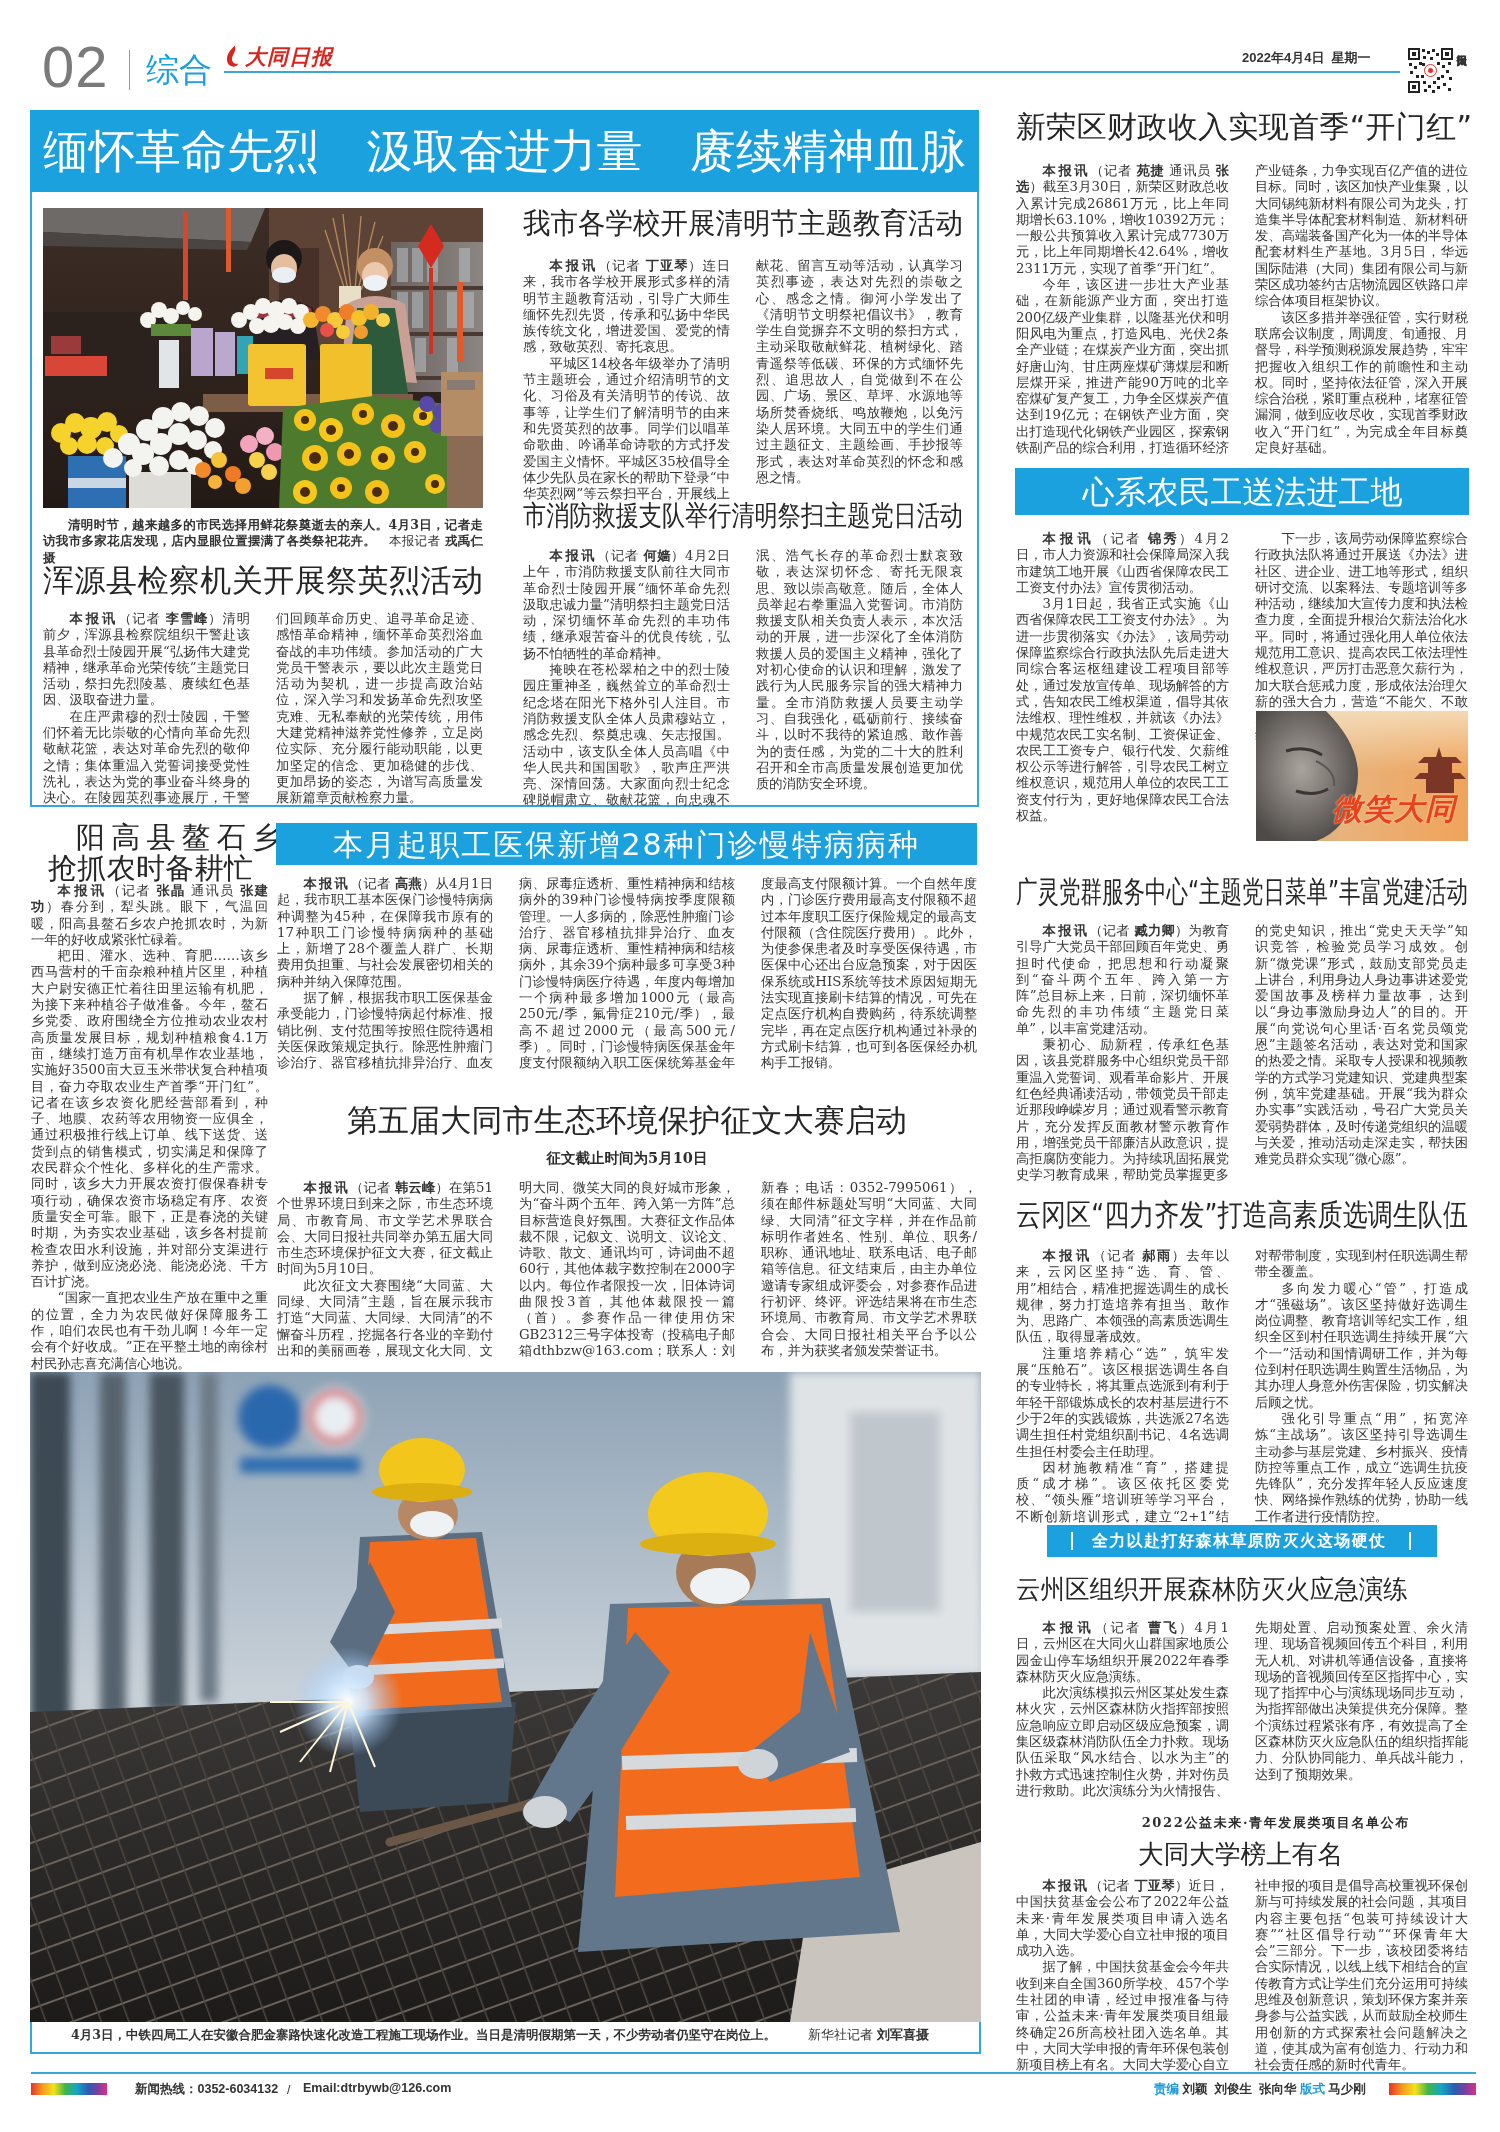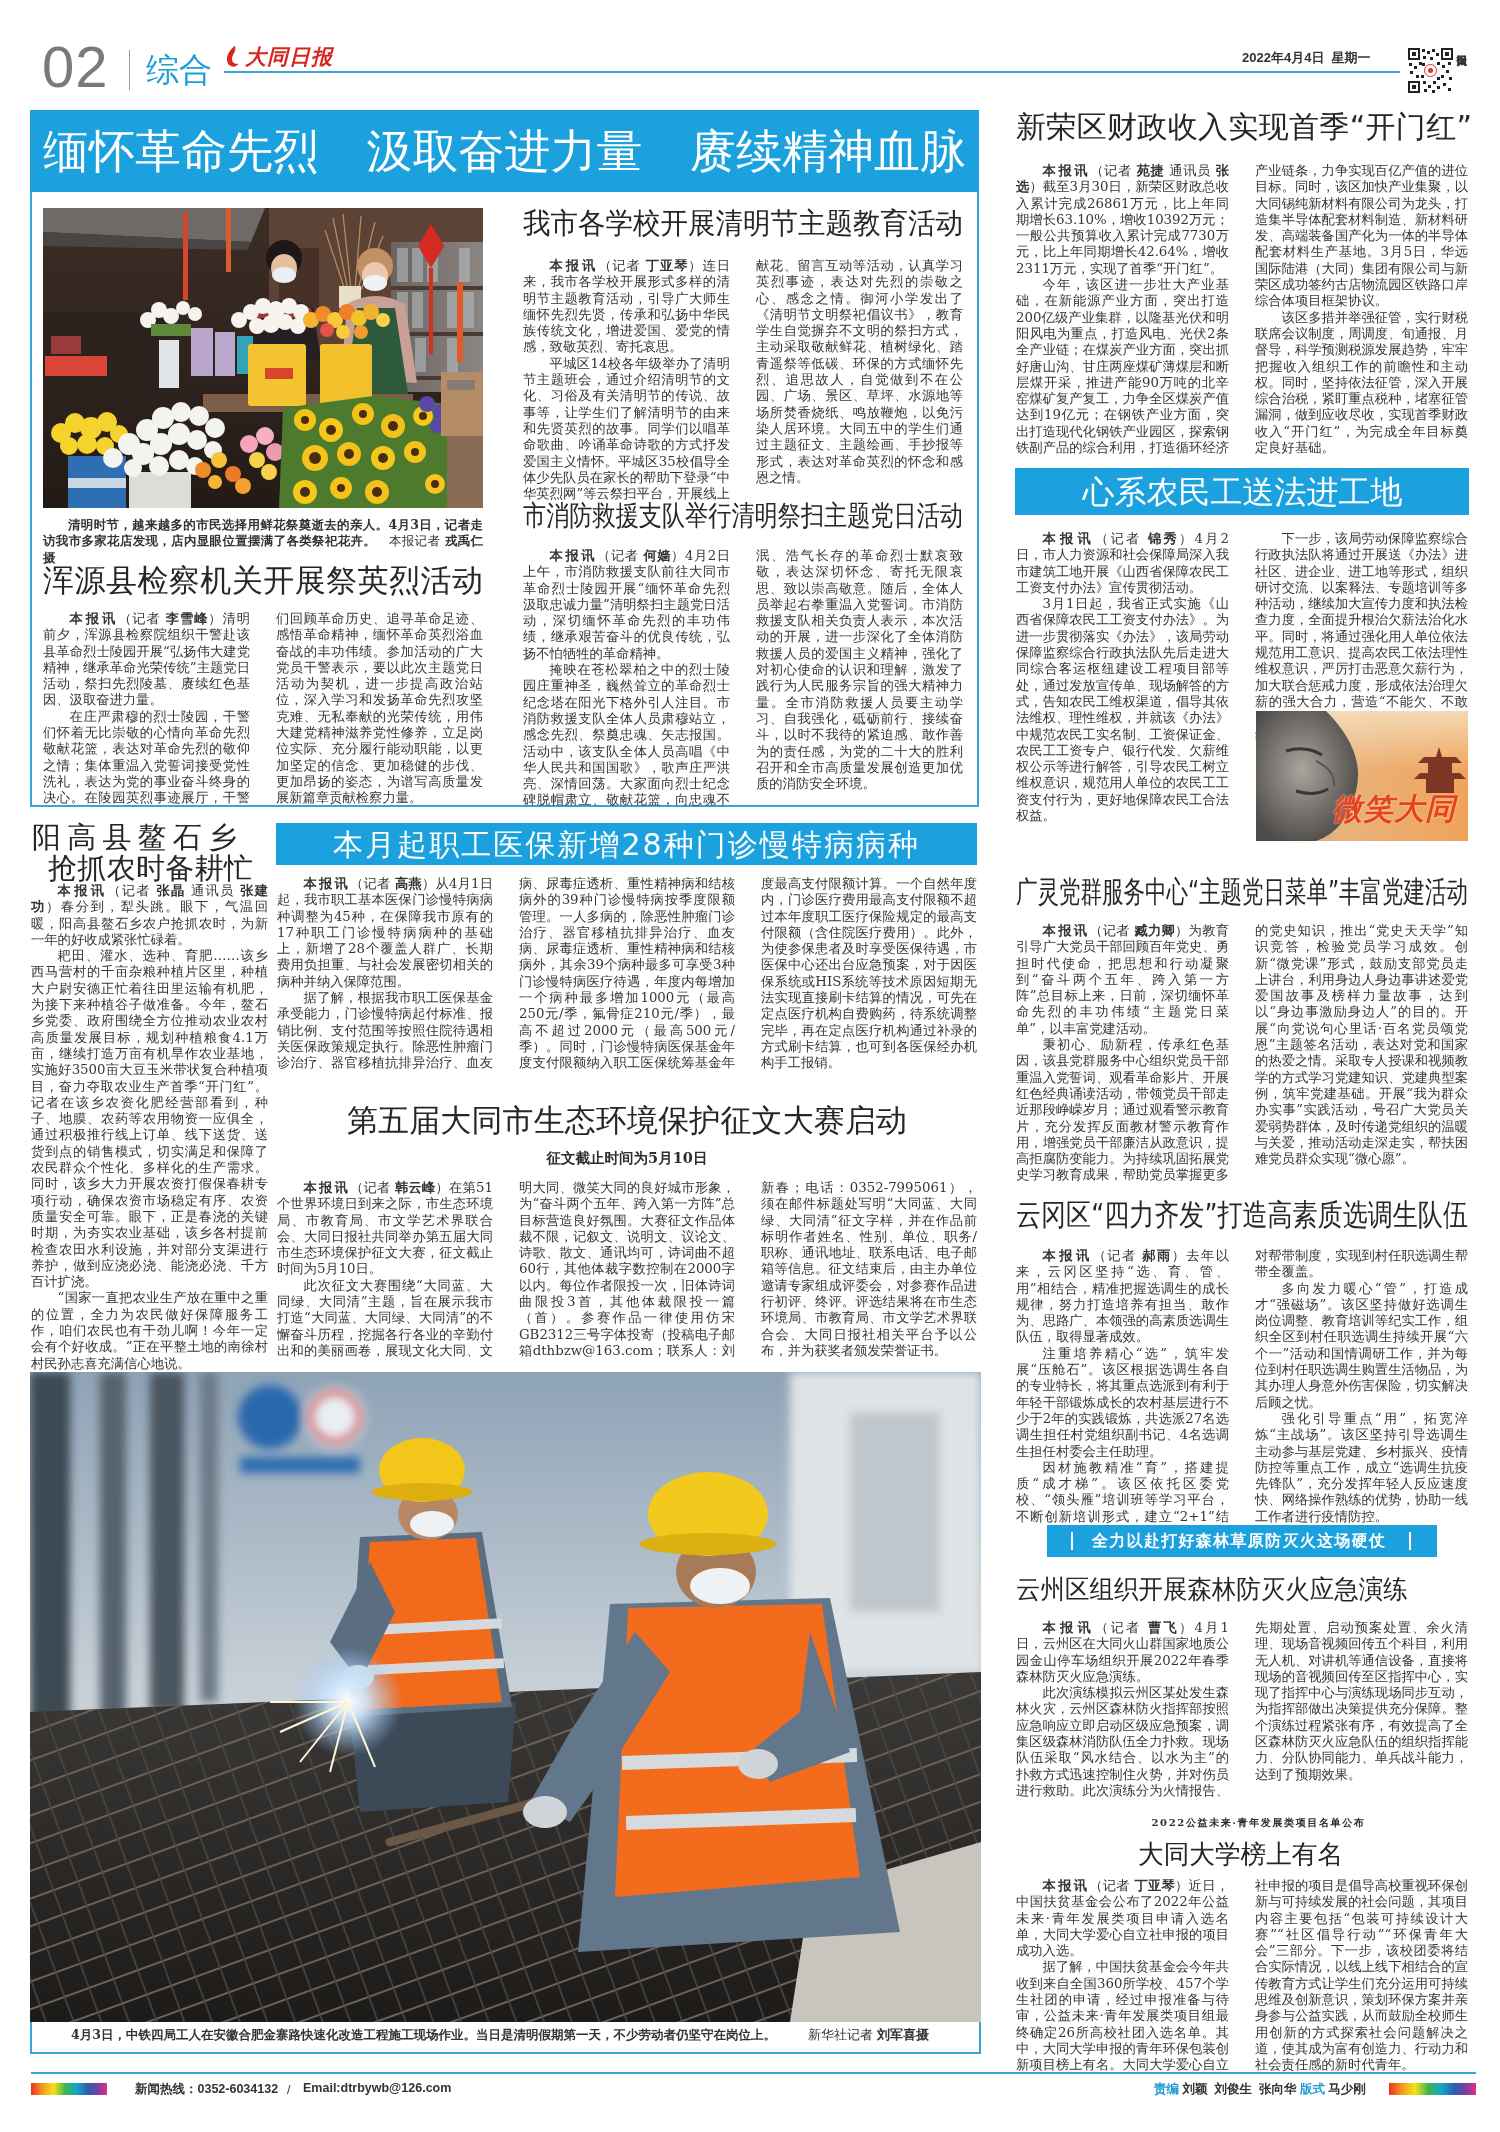--- a/index.html
+++ b/index.html
@@ -306,21 +306,21 @@
     <p><span class="dl">本报讯</span><span>（记者 </span><span class="rn">丁亚琴</span><span>）</span><span>连日来，我市各学校开展形式多样的清明节主题教育活动，引导广大师生缅怀先烈先贤，传承和弘扬中华民族传统文化，增进爱国、爱党的情感，致敬英烈、寄托哀思。</span></p>
     <p>平城区14校各年级举办了清明节主题班会，通过介绍清明节的文化、习俗及有关清明节的传说、故事等，让学生们了解清明节的由来和先贤英烈的故事。同学们以唱革命歌曲、吟诵革命诗歌的方式抒发爱国主义情怀。平城区35校倡导全体少先队员在家长的帮助下登录“中华英烈网”等云祭扫平台，开展线上献花、留言互动等活动，认真学习英烈事迹，表达对先烈的崇敬之心、感念之情。御河小学发出了《清明节文明祭祀倡议书》，教育学生自觉摒弃不文明的祭扫方式，主动采取敬献鲜花、植树绿化、踏青遥祭等低碳、环保的方式缅怀先烈、追思故人，自觉做到不在公园、广场、景区、草坪、水源地等场所焚香烧纸、鸣放鞭炮，以免污染人居环境。大同五中的学生们通过主题征文、主题绘画、手抄报等形式，表达对革命英烈的怀念和感恩之情。</p>
   </div>
 
   <div class="abs hl fit" style="left:523px;top:498px;width:440px;font-size:28px;line-height:36px"><span class="fi" style="transform: scaleX(0.8271);">市消防救援支队举行清明祭扫主题党日活动</span></div>
   <div class="abs body c2" style="left:523px;top:548px;width:440px">
     <p><span class="dl">本报讯</span><span>（记者 </span><span class="rn">何嫱</span><span>）</span><span>4月2日上午，市消防救援支队前往大同市革命烈士陵园开展“缅怀革命先烈 汲取忠诚力量”清明祭扫主题党日活动，深切缅怀革命先烈的丰功伟绩，继承艰苦奋斗的优良传统，弘扬不怕牺牲的革命精神。</span></p>
     <p>掩映在苍松翠柏之中的烈士陵园庄重神圣，巍然耸立的革命烈士纪念塔在阳光下格外引人注目。市消防救援支队全体人员肃穆站立，感念先烈、祭奠忠魂、矢志报国。活动中，该支队全体人员高唱《中华人民共和国国歌》，歌声庄严洪亮、深情回荡。大家面向烈士纪念碑脱帽肃立、敬献花篮，向忠魂不泯、浩气长存的革命烈士默哀致敬，表达深切怀念、寄托无限哀思、致以崇高敬意。随后，全体人员举起右拳重温入党誓词。市消防救援支队相关负责人表示，本次活动的开展，进一步深化了全体消防救援人员的爱国主义精神，强化了对初心使命的认识和理解，激发了践行为人民服务宗旨的强大精神力量。全市消防救援人员要主动学习、自我强化，砥砺前行、接续奋斗，以时不我待的紧迫感、敢作善为的责任感，为党的二十大的胜利召开和全市高质量发展创造更加优质的消防安全环境。</p>
   </div>
 
-  <div class="abs hl fit" style="left:32px;top:820px;width:205px;font-size:29px;line-height:34px"><span class="fi" style="letter-spacing: 6.2px;">阳高县鳌石乡</span></div>
+  <div class="abs hl fit" style="left:32px;top:820px;width:205px;font-size:29px;line-height:34px"><span class="fi" style="letter-spacing: 6.2px; margin-left: 44px;">阳高县鳌石乡</span></div>
   <div class="abs hl fit" style="left:32px;top:851px;width:205px;font-size:29px;line-height:34px"><span class="fi" style="letter-spacing: 0.33px; margin-left: 16px;">抢抓农时备耕忙</span></div>
   <div class="abs body" style="left:31px;top:883px;width:237px">
     <p><span class="dl">本报讯</span><span>（记者 </span><span class="rn">张晶</span><span> 通讯员 </span><span class="rn">张建功</span><span>）</span><span>春分到，犁头跳。眼下，气温回暖，阳高县鳌石乡农户抢抓农时，为新一年的好收成紧张忙碌着。</span></p>
     <p>耙田、灌水、选种、育肥……该乡西马营村的千亩杂粮种植片区里，种植大户尉安德正忙着往田里运输有机肥，为接下来种植谷子做准备。今年，鳌石乡党委、政府围绕全方位推动农业农村高质量发展目标，规划种植粮食4.1万亩，继续打造万亩有机旱作农业基地，实施好3500亩大豆玉米带状复合种植项目，奋力夺取农业生产首季“开门红”。记者在该乡农资化肥经营部看到，种子、地膜、农药等农用物资一应俱全，通过积极推行线上订单、线下送货、送货到点的销售模式，切实满足和保障了农民群众个性化、多样化的生产需求。同时，该乡大力开展农资打假保春耕专项行动，确保农资市场稳定有序、农资质量安全可靠。眼下，正是春浇的关键时期，为夯实农业基础，该乡各村提前检查农田水利设施，并对部分支渠进行养护，做到应浇必浇、能浇必浇、千方百计扩浇。</p>
     <p>“国家一直把农业生产放在重中之重的位置，全力为农民做好保障服务工作，咱们农民也有干劲儿啊！今年一定会有个好收成。”正在平整土地的南徐村村民孙志喜充满信心地说。</p>
   </div>
 
   <div class="abs bar" style="left:276px;top:823px;width:701px;height:42px"></div>
   <div class="abs bar-text fit" style="left:333px;top:826px;width:585px;font-size:30px;line-height:38px"><span class="fi" style="letter-spacing: 2.05px;">本月起职工医保新增28种门诊慢特病病种</span></div>
   <div class="abs body c3" style="left:277px;top:876px;width:700px">
@@ -482,21 +482,21 @@
   <div class="abs wbar" style="left:1071px;top:1532px"></div>
   <div class="abs wbar" style="left:1409px;top:1532px"></div>
   <div class="abs bar-text fit" style="left:1092px;top:1530px;width:293px;font-size:16px;line-height:22px;font-weight:bold"><span class="fi" style="letter-spacing: 1.31px;">全力以赴打好森林草原防灭火这场硬仗</span></div>
 
   <div class="abs hl fit" style="left:1016px;top:1571px;width:452px;font-size:26px;line-height:36px"><span class="fi" style="transform: scaleX(0.9417);">云州区组织开展森林防灭火应急演练</span></div>
   <div class="abs body c2" style="left:1016px;top:1620px;width:452px">
     <p><span class="dl">本报讯</span><span>（记者 </span><span class="rn">曹飞</span><span>）</span><span>4月1日，云州区在大同火山群国家地质公园金山停车场组织开展2022年春季森林防灭火应急演练。</span></p>
     <p>此次演练模拟云州区某处发生森林火灾，云州区森林防火指挥部按照应急响应立即启动区级应急预案，调集区级森林消防队伍全力扑救。现场队伍采取“风水结合、以水为主”的扑救方式迅速控制住火势，并对伤员进行救助。此次演练分为火情报告、先期处置、启动预案处置、余火清理、现场音视频回传五个科目，利用无人机、对讲机等通信设备，直接将现场的音视频回传至区指挥中心，实现了指挥中心与演练现场同步互动，为指挥部做出决策提供充分保障。整个演练过程紧张有序，有效提高了全区森林防灭火应急队伍的组织指挥能力、分队协同能力、单兵战斗能力，达到了预期效果。</p>
   </div>
 
-  <div class="abs kick fit" style="left:1107px;top:1813px;width:303px;font-size:10px;line-height:20px;text-align:center"><span class="fi" style="letter-spacing: 1.63px;">2022公益未来·青年发展类项目名单公布</span></div>
+  <div class="abs kick fit" style="left:1107px;top:1813px;width:303px;font-size:13px;line-height:20px;text-align:right"><span class="fi" style="letter-spacing: 1.63px;">2022公益未来·青年发展类项目名单公布</span></div>
   <div class="abs hl fit" style="left:1138px;top:1837px;width:205px;font-size:26px;line-height:34px"><span class="fi" style="transform: scaleX(0.9856);">大同大学榜上有名</span></div>
   <div class="abs body c2" style="left:1016px;top:1878px;width:452px">
     <p><span class="dl">本报讯</span><span>（记者 </span><span class="rn">丁亚琴</span><span>）</span><span>近日，中国扶贫基金会公布了2022年公益未来·青年发展类项目申请入选名单，大同大学爱心自立社申报的项目成功入选。</span></p>
     <p>据了解，中国扶贫基金会今年共收到来自全国360所学校、457个学生社团的申请，经过申报准备与待审，公益未来·青年发展类项目组最终确定26所高校社团入选名单。其中，大同大学申报的青年环保包装创新项目榜上有名。大同大学爱心自立社申报的项目是倡导高校重视环保创新与可持续发展的社会问题，其项目内容主要包括“包装可持续设计大赛”“社区倡导行动”“环保青年大会”三部分。下一步，该校团委将结合实际情况，以线上线下相结合的宣传教育方式让学生们充分运用可持续思维及创新意识，策划环保方案并亲身参与公益实践，从而鼓励全校师生用创新的方式探索社会问题解决之道，使其成为富有创造力、行动力和社会责任感的新时代青年。</p>
   </div>
 
   <div class="abs hline" style="left:31px;top:2072px;width:1445px"></div>
   <div class="abs rainbow" style="left:31px;top:2083px;width:76px;height:12px"></div>
   <div class="abs foot" style="left:135px;top:2081px">新闻热线：0352-6034132</div>
   <div class="abs foot" style="left:287px;top:2083px;font-weight:normal">/</div>

